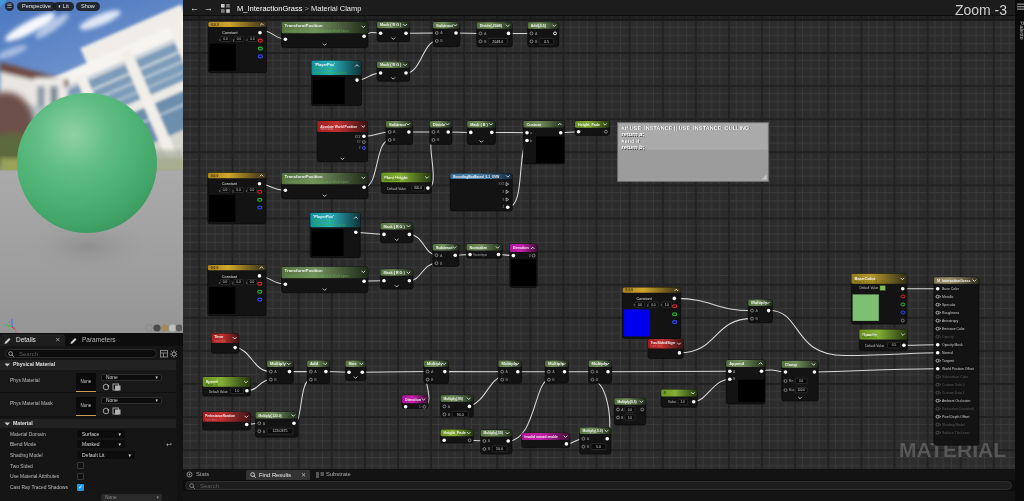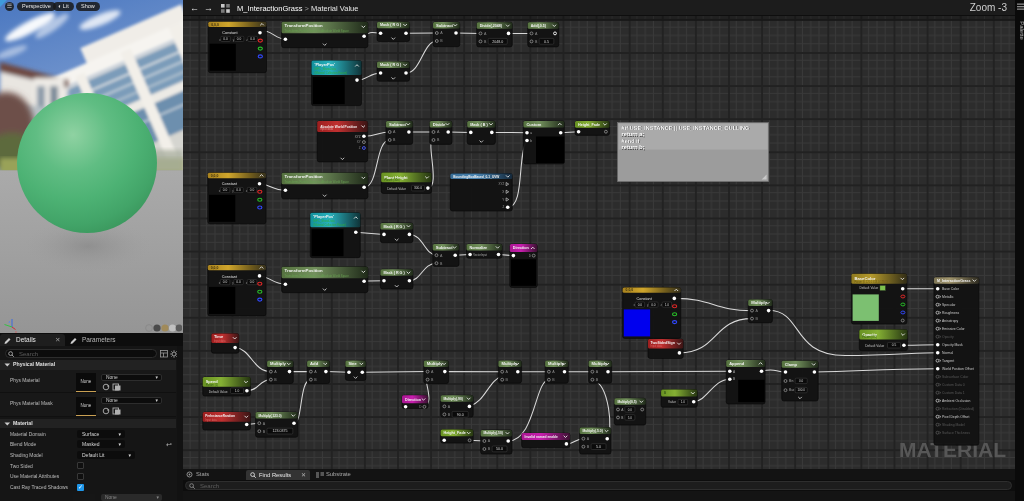--- a/index.html
+++ b/index.html
@@ -211,22 +211,22 @@
     <div class="abs" style="left:7px;top:3px;color:#e0e0e0;font-size:9px;">←</div>
     <div class="abs" style="left:21px;top:3px;color:#e0e0e0;font-size:9px;">→</div>
     <svg class="abs" style="left:38px;top:4px" width="10" height="9">
         <g fill="#c8c8c8">
           <rect x="0" y="0" width="3.6" height="3.6"></rect>
           <rect x="5.2" y="0" width="3.6" height="3.6" fill-opacity="0.55"></rect>
           <rect x="0" y="5.2" width="3.6" height="3.6" fill-opacity="0.55"></rect>
           <rect x="5.2" y="5.2" width="3.6" height="3.6"></rect>
         </g>
       </svg>
-    <div class="abs" style="left:54px;top:4px;color:#ffffff;font-size:7.5px;">M_InteractionGrass <span style="color:#9a9a9a;">&gt;</span> <span style="color:#e8e8e8;">Material Value</span></div>
-    <div class="abs" style="right:8px;top:2px;color:#cfcfcf;font-size:10px;">Zoom -3</div>
+    <div class="abs" style="left:54px;top:4px;color:#ffffff;font-size:7.5px;">M_InteractionGrass <span style="color:#9a9a9a;">&gt;</span> <span style="color:#e8e8e8;">Material Clamp</span></div>
+    <div class="abs" style="right:8px;top:2px;color:#cfcfcf;font-size:14px;">Zoom -3</div>
   </div>
   <svg width="832" height="453" viewBox="0 0 832 453" font-family="Liberation Sans, sans-serif" style="position:absolute;left:0;top:16px;">
 <defs>
 <linearGradient id="ygrad" x1="0" y1="0" x2="1" y2="0">
  <stop offset="0" stop-color="#a8821e"></stop>
           <stop offset="0.35" stop-color="#d0a62c"></stop>
  <stop offset="0.75" stop-color="#6e5a1c"></stop>
           <stop offset="1" stop-color="#35301c"></stop>
         </linearGradient>
 <linearGradient id="ggrad" x1="0" y1="0" x2="1" y2="0">

